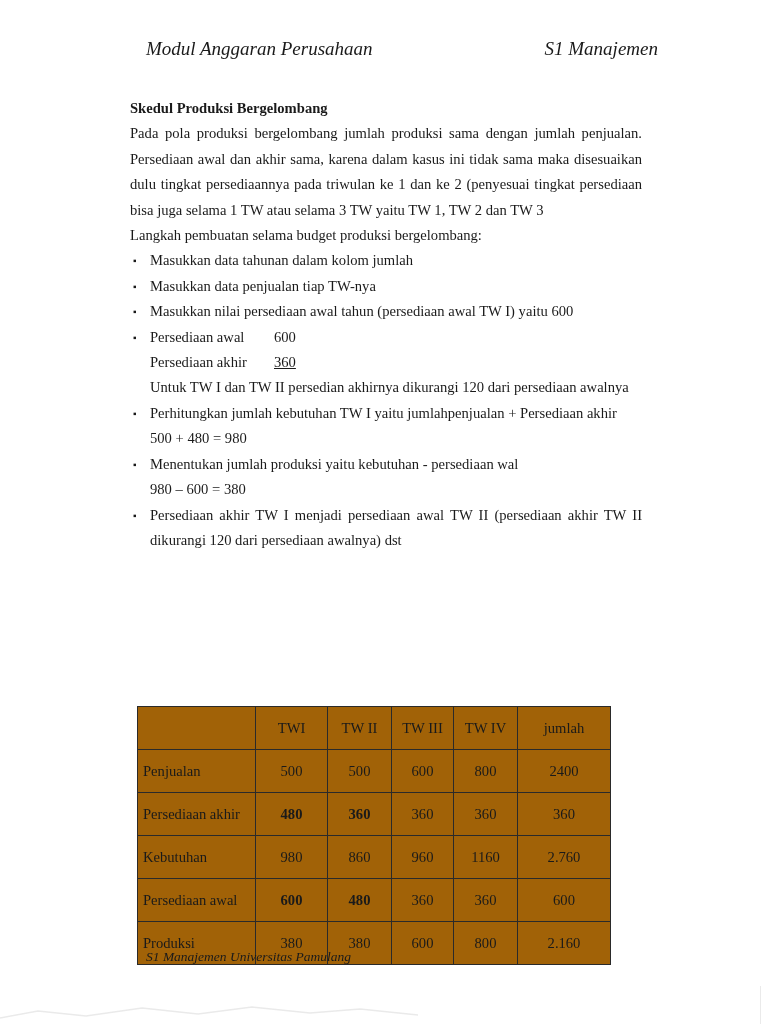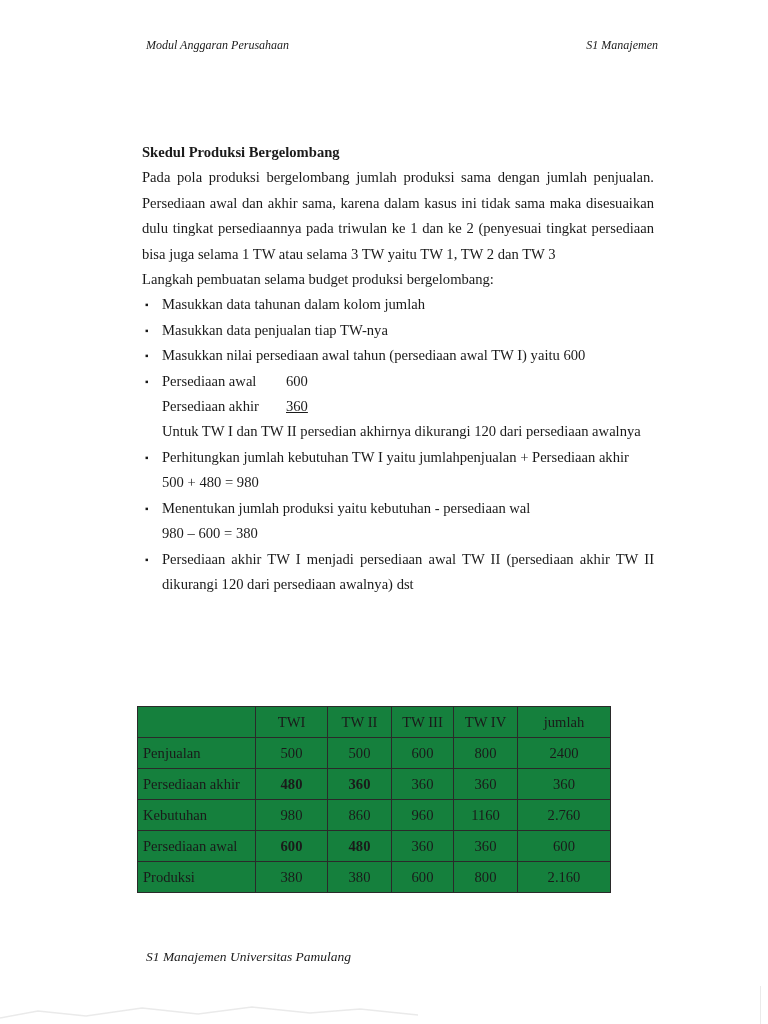--- a/index.html
+++ b/index.html
@@ -11,29 +11,28 @@
     font-family: "Liberation Serif", serif;
     color: #1a1a1a;
     overflow: hidden;
   }
   .page-header {
     position: absolute;
     top: 38px; left: 146px; right: 110px;
     display: flex;
     justify-content: space-between;
     font-style: italic;
-    font-size: 12px;
+    font-size: 19px;
   }
   .content {
     position: absolute;
-    top: 96px; left: 142px;
+    top: 96px; left: 130px;
     width: 512px;
     font-size: 14.6px;
     line-height: 25.4px;
-    margin-top: 44px;
   }
   .doc-title { font-weight: bold; }
   .intro {
     text-align: justify;
     text-align-last: left;
   }
   .steps-heading { }
   ul.steps {
     list-style: none;
     margin: 0; padding: 0;
@@ -60,24 +59,24 @@
     top: 706px; left: 137px;
     border-collapse: collapse;
     font-size: 14.6px;
     color: #1a1a1a;
     table-layout: fixed;
   }
   .budget-table, .budget-table th, .budget-table td {
     border: 1.6px solid #2a2a2a;
   }
   .budget-table th, .budget-table td {
-    padding: 4px 5px;
+    padding: 10px 5px;
     height: 22px;
     font-weight: normal;
-    background: #15803d;
+    background: #a16207;
   }
   .budget-table th { text-align: center; }
   .budget-table td.label-cell { text-align: left; }
   .budget-table td.value-cell { text-align: center; }
   .budget-table td.bold, .budget-table th.bold { font-weight: bold; text-align: center; }
   .col-label  { width: 118px; }
   .col-tw1    { width: 72px; }
   .col-tw2    { width: 64px; }
   .col-tw3    { width: 62px; }
   .col-tw4    { width: 64px; }

